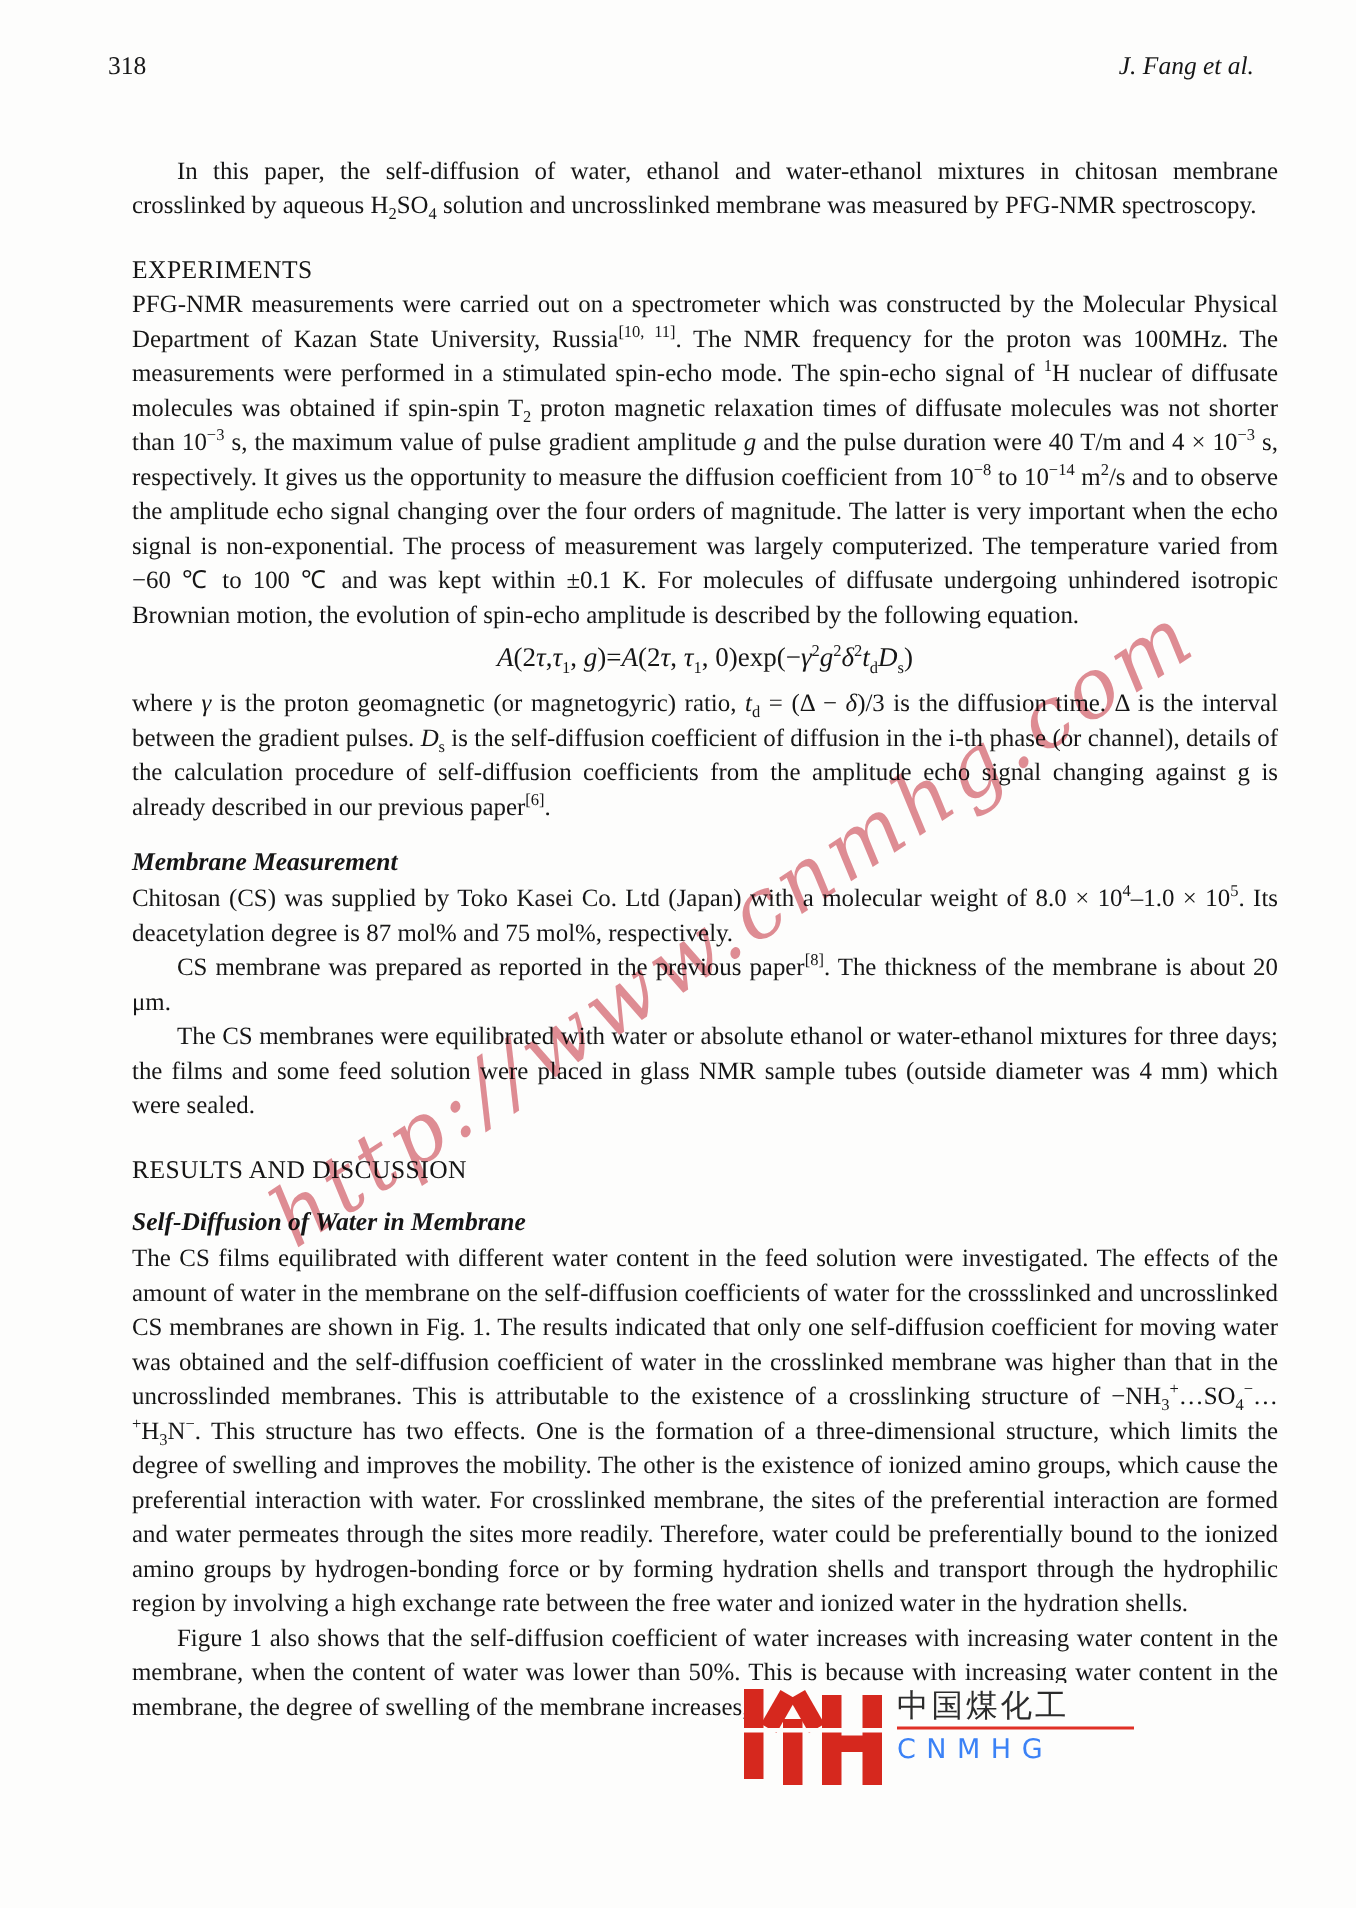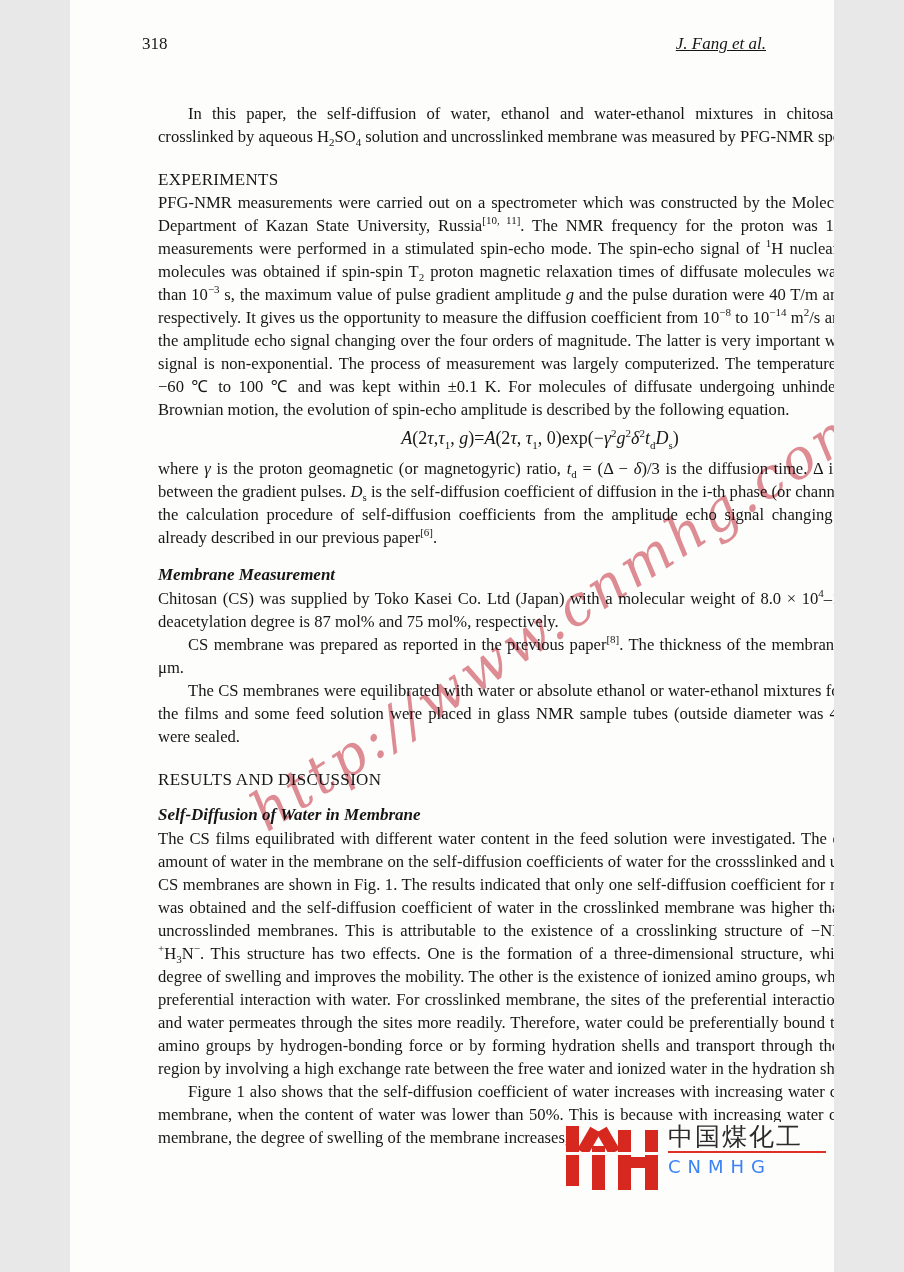--- a/index.html
+++ b/index.html
@@ -1,30 +1,30 @@
 <!DOCTYPE html>
 <html><head>
 <meta charset="utf-8">
 <style>
   html,body { margin:0; padding:0; background:#e8e8e8; }
   .page {
     position:relative;
-    width:764px; height:1272px;
+    width:904px; height:1272px;
     margin:0 auto;
     background:#fdfdfc;
     overflow:hidden;
     font-family:"Liberation Serif", serif;
     color:#161616;
   }
   .running-header {
     position:absolute; top:34px; left:72px; right:68px;
     display:flex; justify-content:space-between; align-items:baseline;
     font-size:17px;
   }
-  .authors { font-style:italic;text-decoration:underline; }
+  .authors { font-style:italic; }
   .content {
     position:absolute; top:102px; left:88px; width:764px;
   }
   .content p {
     margin:0; font-size:16.6px; line-height:23px;
     text-align:justify;
   }
   .content p.indent { text-indent:30px; }
   h2.sec {
     font-size:17px; font-weight:normal; margin:20px 0 0 0; line-height:23px;
@@ -66,21 +66,21 @@
   .g-armL { left:17px; top:2px; width:12px; height:26px; transform:rotate(30deg); }
   .g-armR { left:36px; top:2px; width:12px; height:26px; transform:rotate(-30deg); }
   .g-stem { left:26px; top:20px; width:13px; height:44px; }
   .g-h1   { left:52px; top:4px; width:13px; height:60px; }
   .g-h2   { left:79px; top:4px; width:13px; height:60px; }
   .g-cross{ left:52px; top:31px; width:40px; height:11px; }
   .g-gap  { position:absolute; left:0; top:26px; width:94px; height:3px; background:#fdfdfc; }
   .logo-right { margin-left:8px; padding-top:2px; }
   .logo-cn {
     font-family:"DejaVu Sans", sans-serif;
-    font-size:25px; color:#2b2b2b; letter-spacing:2px; line-height:26px;
+    font-size:21px; color:#2b2b2b; letter-spacing:2px; line-height:26px;
     white-space:nowrap;
   }
   .logo-underline { width:158px; height:2px; background:#e03026; margin:1px 0 3px 0; }
   .logo-latin {
     font-family:"DejaVu Sans", sans-serif;
     font-size:18px; color:#3b82f6; letter-spacing:7px; line-height:22px;
   }
 </style>
 </head>
 <body>

